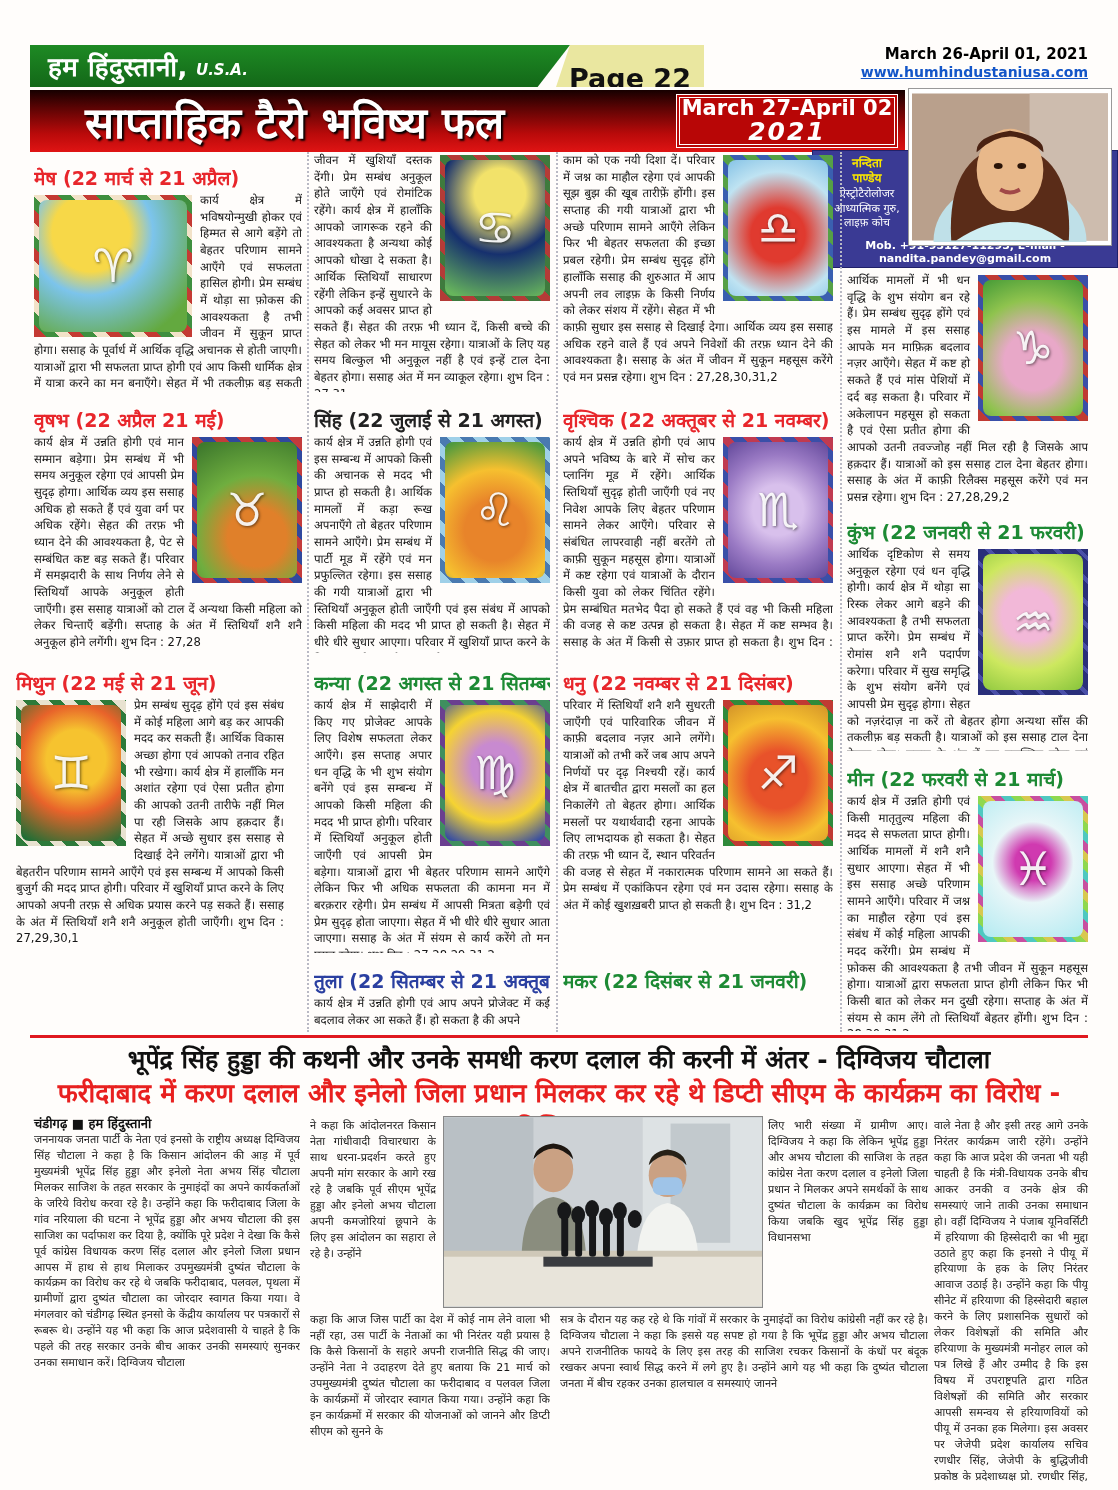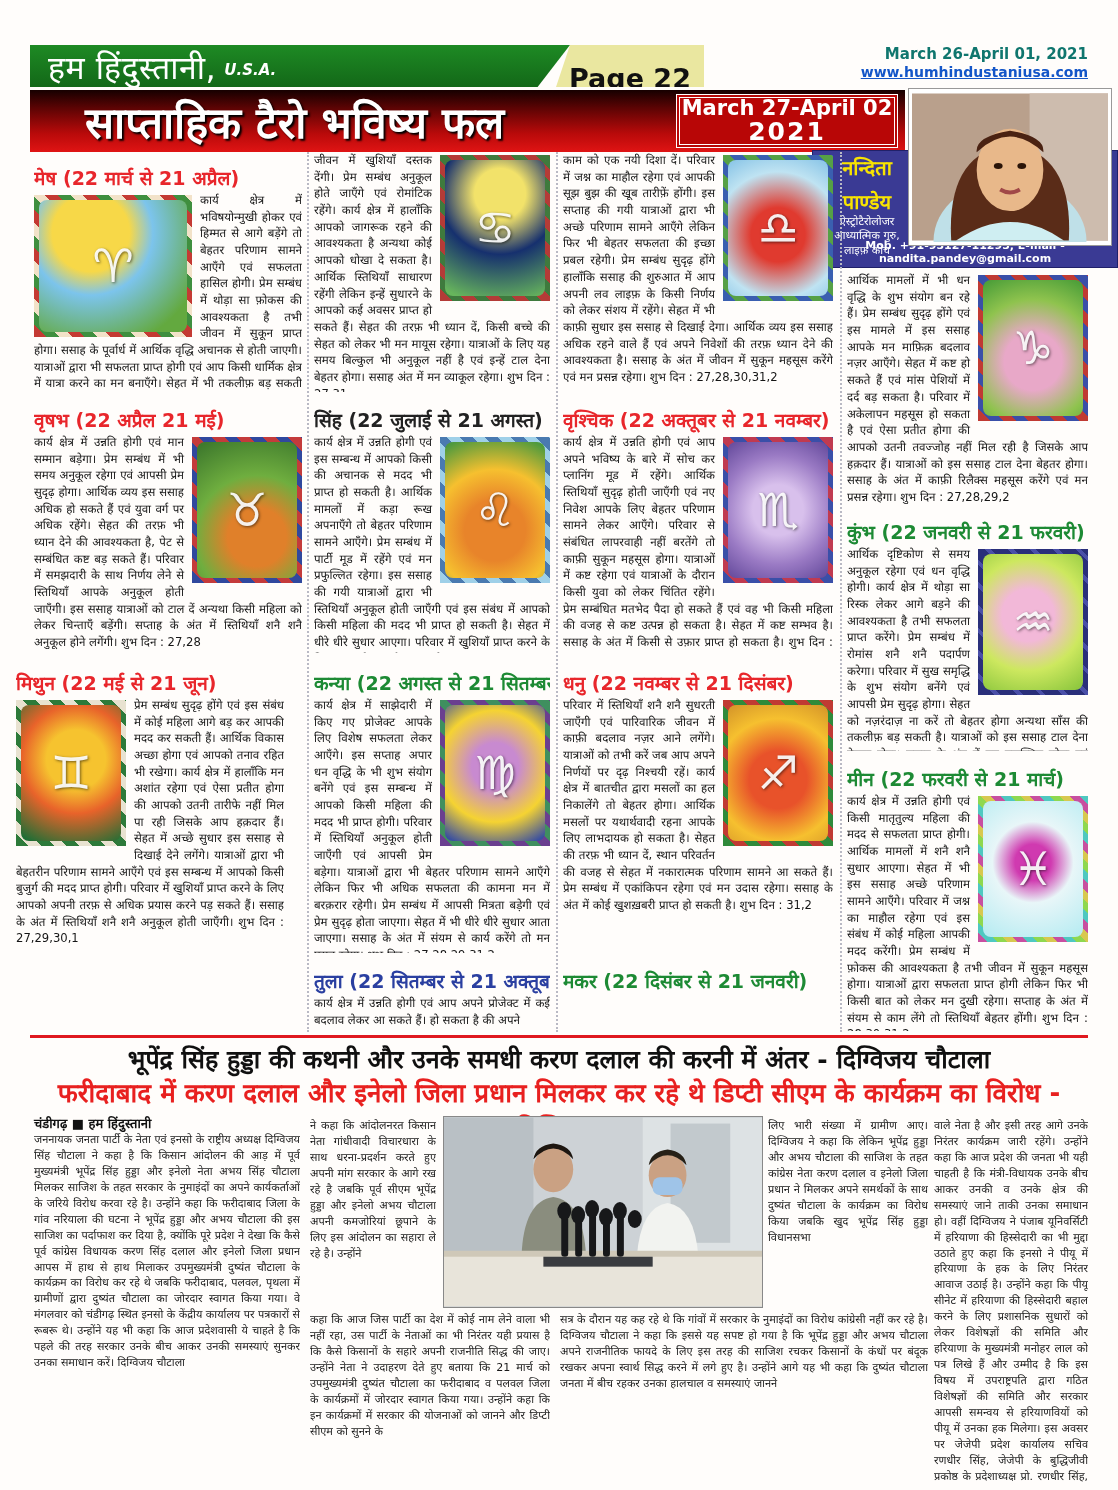--- a/index.html
+++ b/index.html
@@ -1,40 +1,40 @@
 <!DOCTYPE html>
 <html><head>
 <meta charset="utf-8">
 <style>
   html,body{margin:0;padding:0;background:#e8e8e8;}
   .page{position:relative;width:1118px;height:1490px;background:#fffdfb;margin:0 auto;overflow:hidden;
         font-family:"DejaVu Sans","Liberation Sans",sans-serif;color:#121212;}
   
   .masthead{position:absolute;left:30px;top:45px;width:540px;height:42px;background:linear-gradient(180deg,#1e8a24,#136818);
             clip-path:polygon(0 0,100% 0,94% 100%,0 100%);display:flex;align-items:center;padding-left:18px;box-sizing:border-box;}
-  .masthead .mh{color:#fff;font-weight:normal;font-size:32px;letter-spacing:.5px;}
+  .masthead .mh{color:#fff;font-weight:bold;font-size:26px;letter-spacing:.5px;}
   .masthead .usa{color:#fff;font-weight:bold;font-style:italic;font-size:15px;margin-left:8px;margin-top:8px;}
   .pagebox{position:absolute;left:556px;top:45px;width:148px;height:42px;background:#eae7a0;
            clip-path:polygon(14px 0,100% 0,100% 100%,0 100%);display:flex;align-items:center;justify-content:center;}
   .pagebox span{font-weight:bold;font-size:27px;color:#111;margin-top:24px;}
   .hdr-right{position:absolute;right:30px;top:45px;text-align:right;line-height:1.25;}
-  .hdr-right .d{color:#0f766e;font-weight:bold;font-size:15px;}
+  .hdr-right .d{color:#000000;font-weight:bold;font-size:15px;}
   .hdr-right .w{color:#1456c8;font-weight:bold;font-size:14px;text-decoration:underline;}
   
   .banner{position:absolute;left:30px;top:90px;width:875px;height:62px;
           background:linear-gradient(180deg,#160000 0%,#5e0404 30%,#b80a0a 70%,#e01414 100%);
           display:flex;align-items:center;}
   .banner .title{color:#fff;font-weight:bold;font-size:43px;margin-left:55px;text-shadow:2px 2px 2px #000;white-space:nowrap;}
   .bdate{position:absolute;left:676px;top:94px;width:222px;height:54px;background:#b80606;border:4px double #fff;
          box-sizing:border-box;display:flex;flex-direction:column;align-items:center;justify-content:center;line-height:1.05;}
   .bdate .l1{color:#fff;font-weight:bold;font-size:21px;}
-  .bdate .l2{color:#fff;font-weight:bold;font-size:25px;letter-spacing:2px;}
+  .bdate .l2{color:#fff;font-weight:bold;font-size:25px;letter-spacing:2px;font-style:italic;}
   
   .astro{position:absolute;left:812px;top:150px;width:306px;height:118px;background:#3a3a94;border:1px solid #20206a;box-sizing:border-box;}
-  .astro .nm{color:#f8e400;font-weight:bold;font-size:20px;line-height:1.1;margin:6px 0 2px 8px;width:92px;text-align:center;}
+  .astro .nm{color:#f8e400;font-weight:bold;font-size:12px;line-height:1.1;margin:6px 0 2px 8px;width:92px;text-align:center;}
   .astro .rl{color:#fff;font-size:11px;line-height:1.3;margin-left:4px;width:100px;text-align:center;}
   .astro .contact{position:absolute;left:0;bottom:2px;width:100%;text-align:center;color:#fff;font-weight:bold;font-size:11px;}
   .portrait{position:absolute;left:908px;top:88px;width:204px;height:158px;background:#fff;border:1px solid #999;padding:3px;box-sizing:border-box;}
   .portrait svg{width:100%;height:100%;display:block;}
   
   .vsep{position:absolute;top:152px;height:880px;border-left:2px dotted #b9b9c4;}
   .cell{position:absolute;overflow:hidden;}
   .sh{margin:16px 0 2px 0;font-size:19px;font-weight:bold;line-height:1.15;white-space:nowrap;}
   .sh.red{color:#e8262b;} .sh.green{color:#1d8a34;} .sh.blue{color:#2a3fa0;} .sh.dark{color:#222;}
   .hb{margin:0;font-size:11.6px;line-height:1.44;text-align:justify;color:#151515;}
@@ -96,21 +96,21 @@
   <div class="banner">
     <span class="title">साप्ताहिक टैरो भविष्य फल</span>
   </div>
   <div class="bdate">
     <span class="l1">March 27-April 02</span>
     <span class="l2">2021</span>
   </div>
 
   <div class="astro">
     <div class="nm">नन्दिता</div>
-    <div class="nm" style="margin-top:12px">पाण्डेय</div>
+    <div class="nm" style="margin-top:2px">पाण्डेय</div>
     <div class="rl">ऐस्ट्रोटैरोलोजर</div>
     <div class="rl">आध्यात्मिक गुरु,</div>
     <div class="rl">लाइफ़ कोच</div>
     <div class="contact">Mob. +91-93127-11293, E-mail - nandita.pandey@gmail.com</div>
   </div>
   <div class="portrait">
     <svg viewBox="0 0 200 150">
       <rect width="200" height="150" fill="#b9a08c"></rect>
       <rect x="120" y="0" width="80" height="150" fill="#cdbcae"></rect>
       <ellipse cx="100" cy="150" rx="78" ry="62" fill="#bfe0e8"></ellipse>

